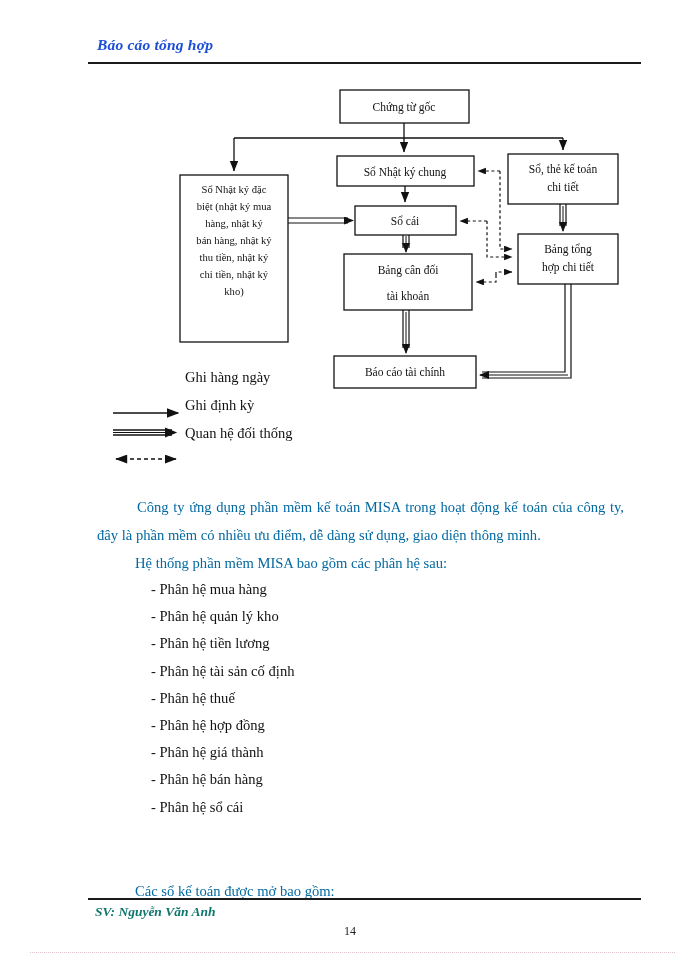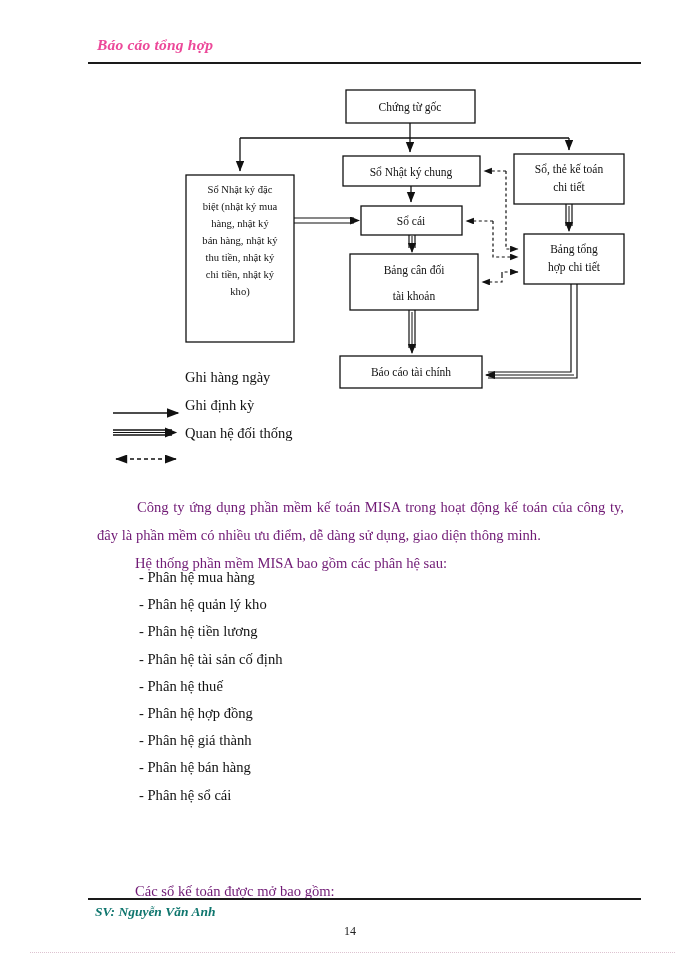--- a/index.html
+++ b/index.html
@@ -20,37 +20,37 @@
   }
 
   
   #header-title {
     position: absolute;
     left: 97px;
     top: 36px;
     font-size: 15.5px;
     font-weight: bold;
     font-style: italic;
-    color: #ec4899;
+    color: #1d4ed8;
     letter-spacing: .2px;
     white-space: nowrap;
   }
   #header-rule {
     position: absolute;
     left: 88px;
     top: 62px;
     width: 553px;
     height: 0;
     border-top: 2px solid #1a1a1a;
   }
 
   
   #diagram {
     position: absolute;
-    left: 6px;
+    left: 0;
     top: 76px;
     width: 556px;
     height: 400px;
   }
   #diagram svg { display: block; }
 
   .dbox-label {
     font-family: "Liberation Serif", "DejaVu Serif", serif;
     font-size: 11.5px;
     fill: #111;
@@ -71,40 +71,40 @@
     font-size: 14.5px;
     color: #111;
     white-space: nowrap;
   }
 
   
   .para {
     position: absolute;
     font-size: 14.6px;
     line-height: 28px;
-    color: #701a75;
+    color: #0369a1;
   }
   #para-1 {
     left: 97px;
     top: 478px;
     width: 527px;
     text-align: justify;
     text-indent: 40px;
   }
   #para-2 {
     left: 135px;
     top: 534px;
     width: 500px;
   }
   #list {
     position: absolute;
     left: 135px;
     top: 560px;
     width: 480px;
-    margin: 4px;
+    margin: 16px;
     padding: 0;
     list-style: none;
   }
   #list li {
     font-size: 14.6px;
     line-height: 27.2px;
     color: #111;
     white-space: nowrap;
   }
   #para-3 {

